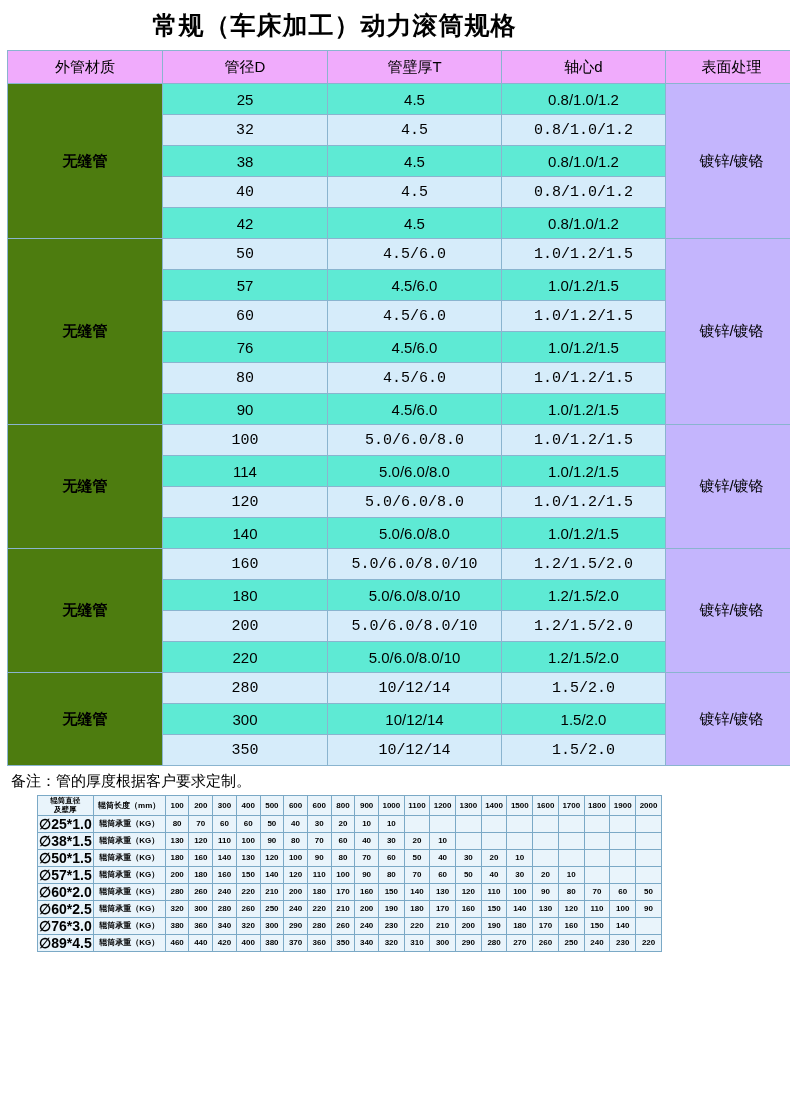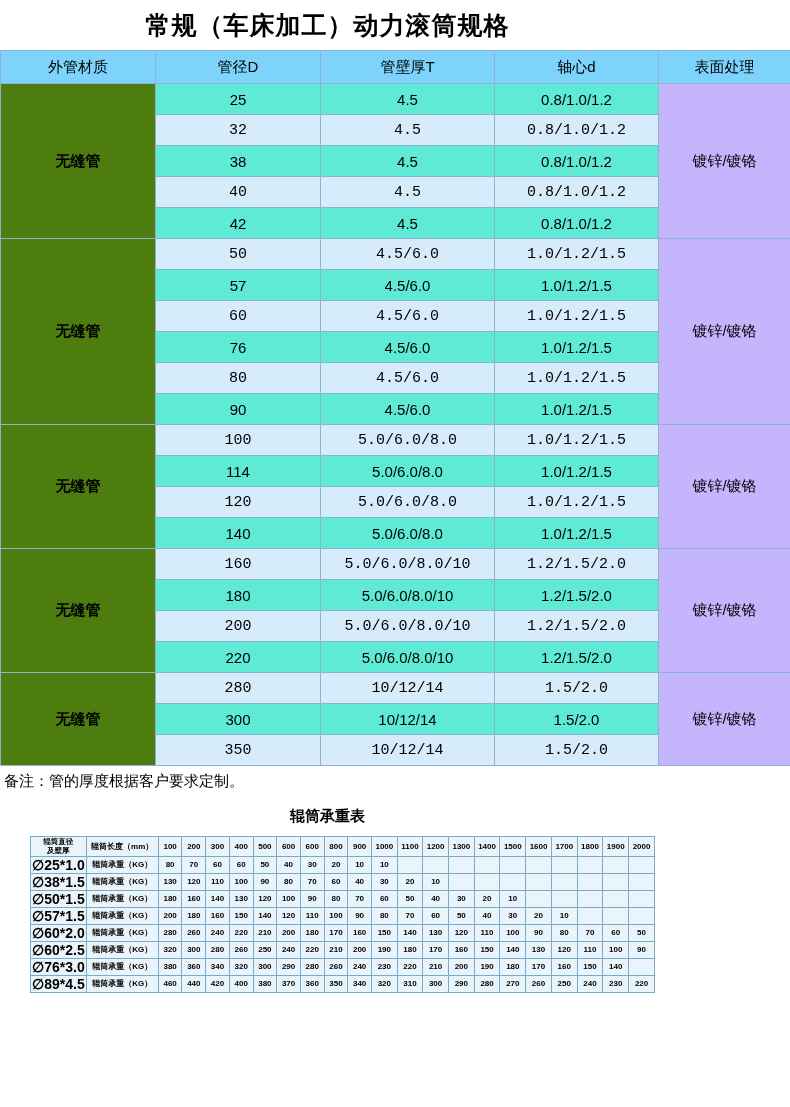--- a/index.html
+++ b/index.html
@@ -9,20 +9,21 @@
   }
   body {
     width: 790px;
     font-family: "Liberation Sans", sans-serif;
     color: #000;
     -webkit-font-smoothing: none;
   }
   .page {
     width: 655px;
     position: relative;
+    margin-left: 7px;
   }
   
   .main-title {
     text-align: center;
     font-size: 25px;
     font-weight: bold;
     letter-spacing: 1px;
     padding: 9px 0 8px 0;
     color: #000;
   }
@@ -40,21 +41,21 @@
 
   table.spec th, table.spec td {
     border: 1px solid #8ab4cf;
     text-align: center;
     font-size: 15px;
     height: 30px;
     padding: 0;
     color: #000;
   }
   table.spec thead th {
-    background: #7dd3fc;
+    background: #f0abfc;
     font-weight: normal;
     height: 32px;
     font-size: 15px;
   }
   td.mat {
     font-weight: bold;
     font-size: 17px;
     background: #4d7c0f;
   }
   td.surf {
@@ -277,21 +278,20 @@
       <tr class="shade">
         <td class="val">350</td>
         <td class="val">10/12/14</td>
         <td class="val">1.5/2.0</td>
       </tr>
     </tbody>
   </table>
 
   <div class="note">备注：管的厚度根据客户要求定制。</div>
 
-  <div class="sub-title">辊筒承重表</div>
 
   <div class="load-wrap">
     <table class="load" id="load-table">
       <colgroup id="load-cols">
         <col class="lc0">
           <col class="lc1">
       <col class="lcn">
           <col class="lcn">
           <col class="lcn">
           <col class="lcn">

